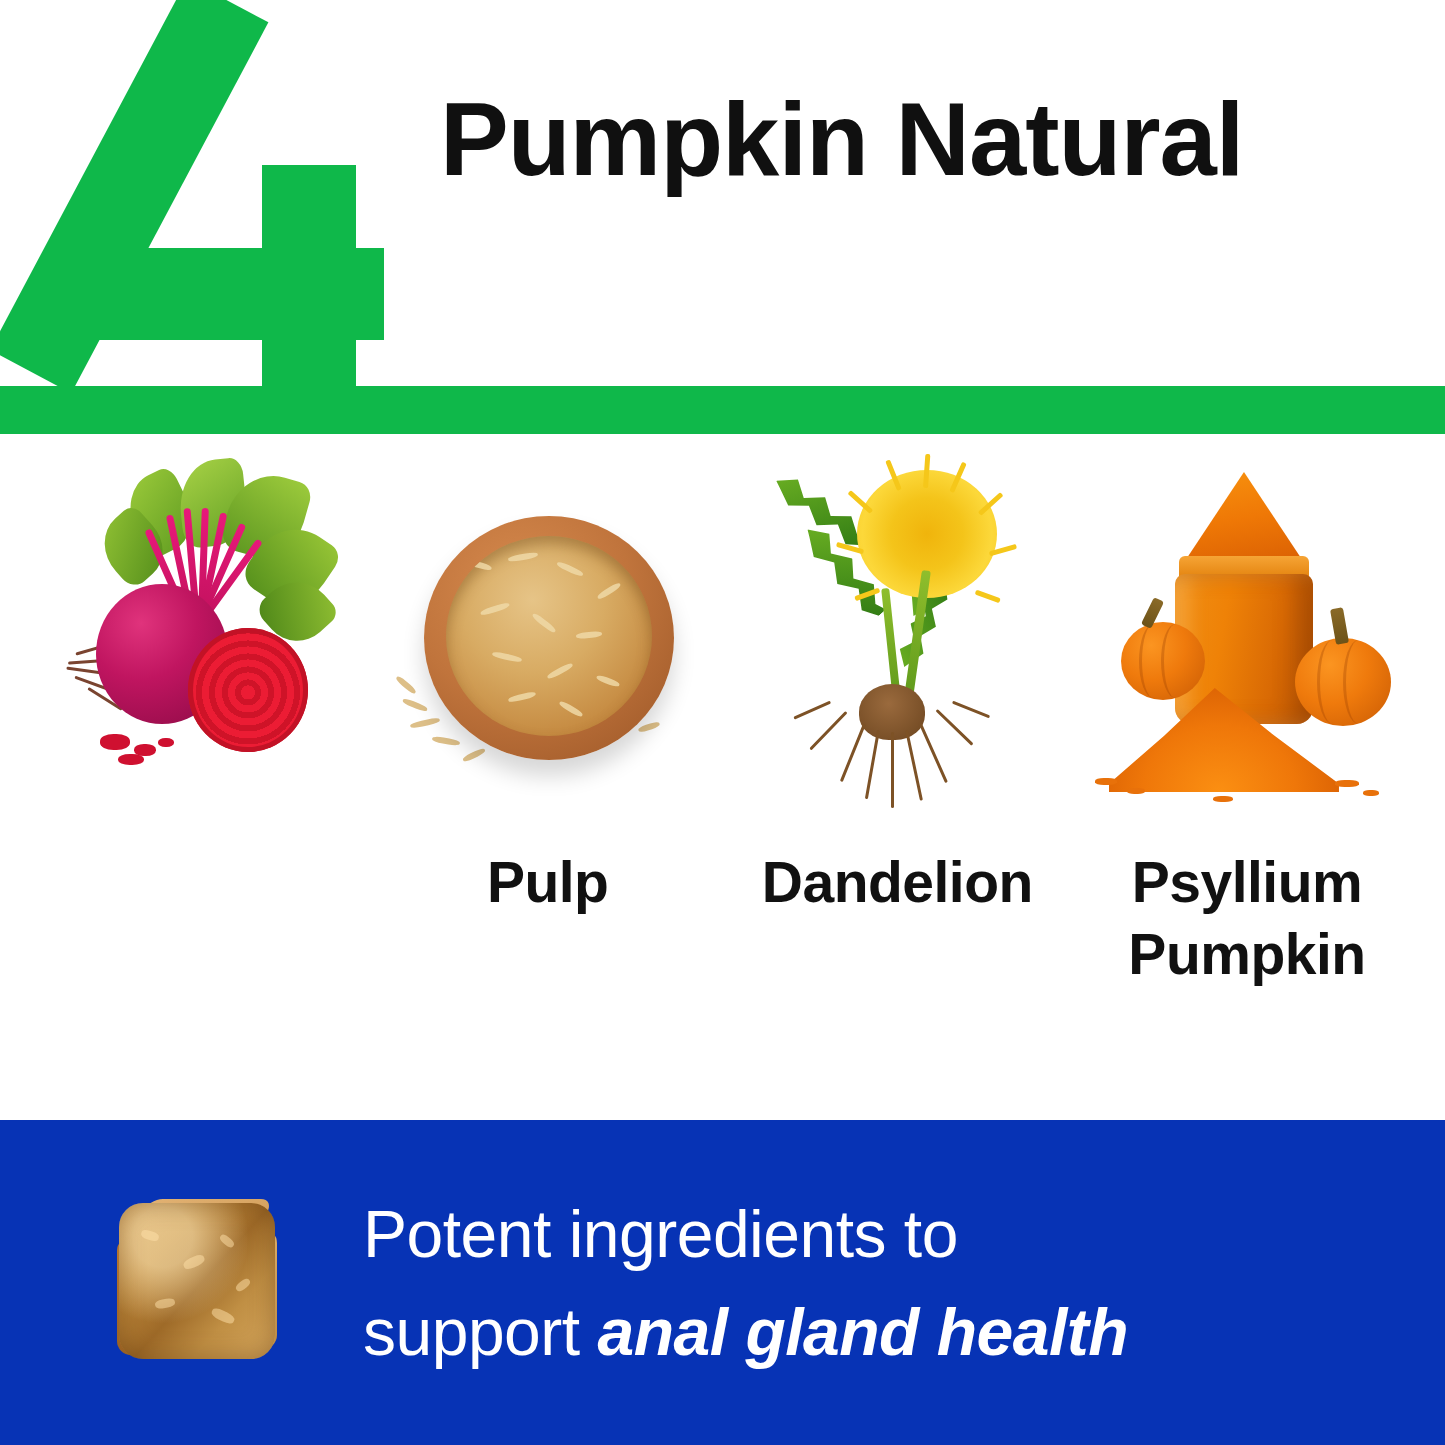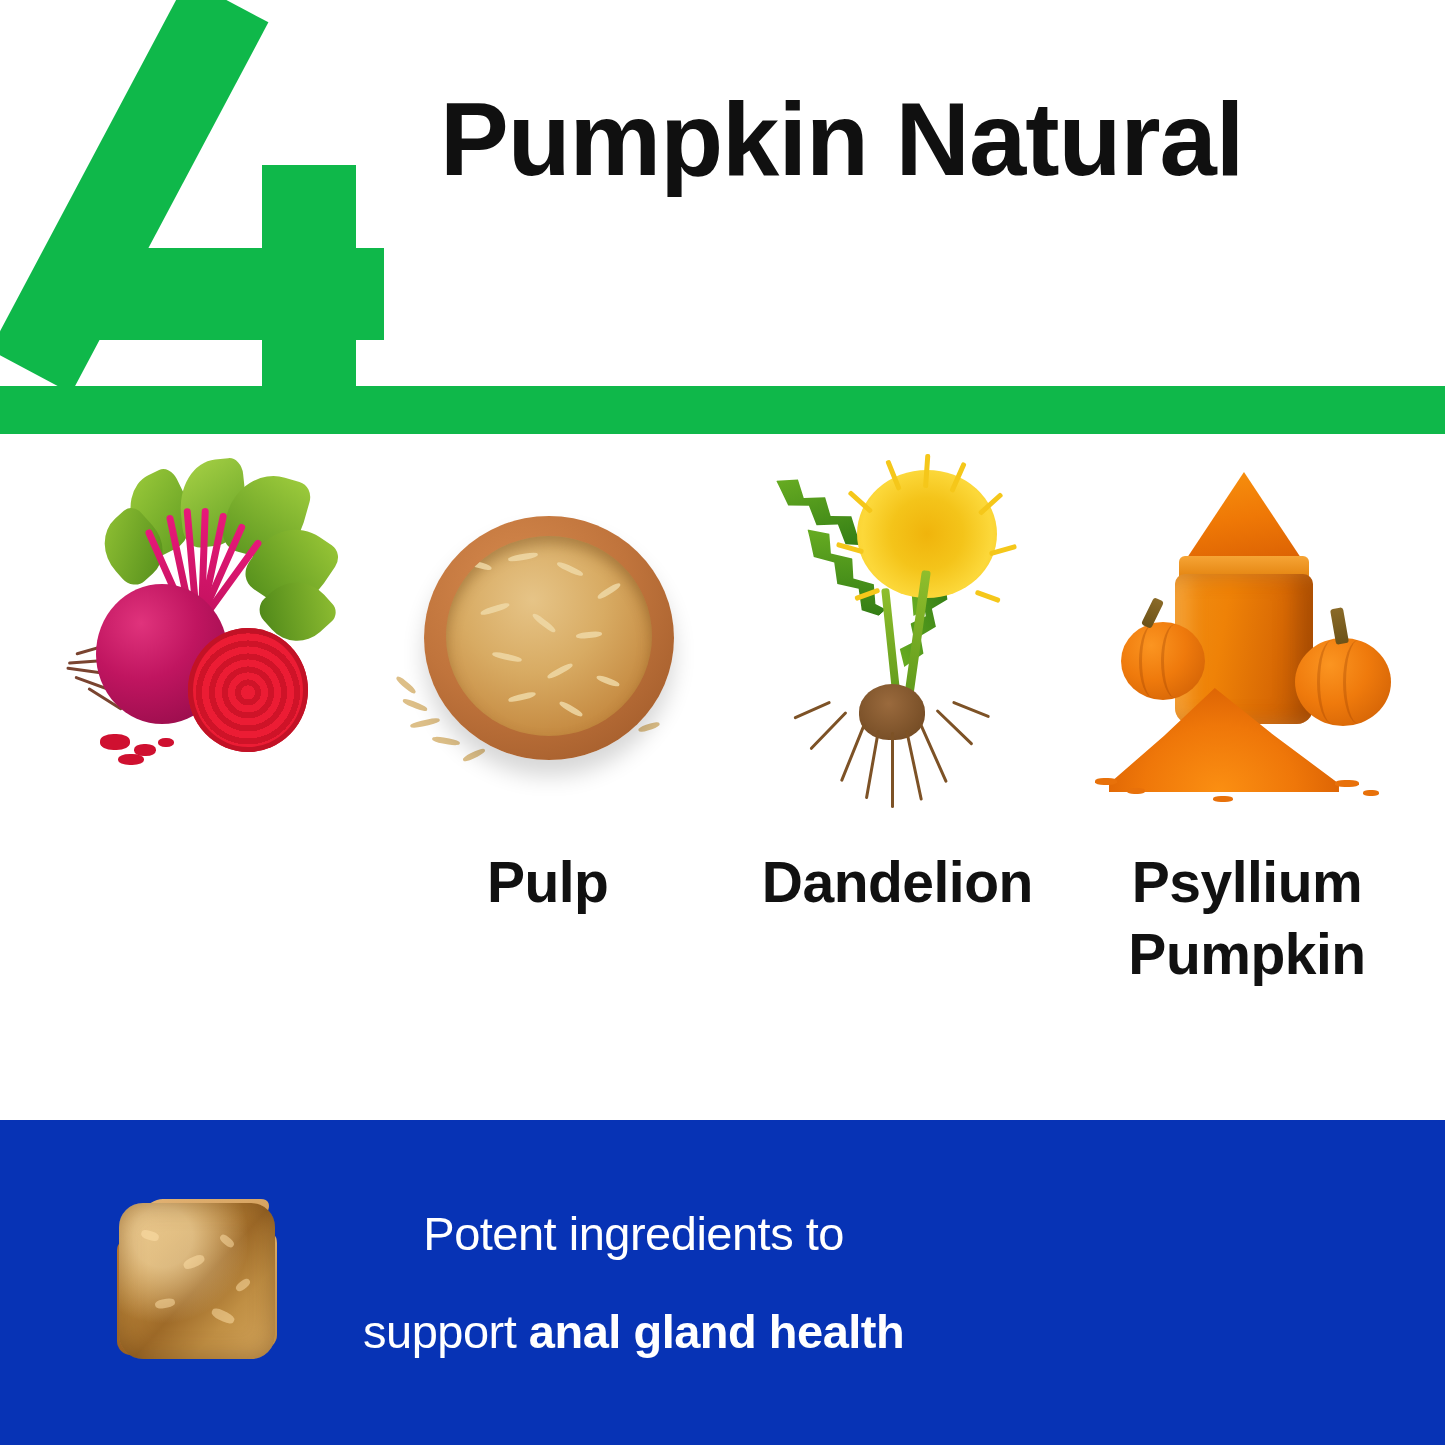--- a/index.html
+++ b/index.html
@@ -143,24 +143,24 @@
   .chew-face{
     position:absolute;left:14px;top:10px;width:156px;height:156px;border-radius:24px;
     background:
       radial-gradient(circle at 28% 22%, rgba(255,235,190,.55) 0 18%, rgba(0,0,0,0) 52%),
       linear-gradient(132deg,#d9a557 0%,#c08a3c 28%,#9e6a28 52%,#c08f44 72%,#d7a85e 100%);
     box-shadow:inset 0 0 26px rgba(90,50,10,.45);
   }
   .chew-grain{position:absolute;background:rgba(255,226,170,.5);border-radius:40%;}
 
   .banner-text{
-    margin-left:58px;color:#ffffff;font-size:47px;line-height:98px;letter-spacing:-0.5px;text-align:center;
+    margin-left:58px;color:#ffffff;font-size:66px;line-height:98px;letter-spacing:-0.5px;
   }
   .banner-text .bline{display:block;white-space:nowrap;}
-  .banner-text b{font-weight:bold;}
+  .banner-text b{font-weight:bold;font-style:italic;}
   .banner-text .reg{font-weight:normal;}
 </style>
 </head>
 <body>
 
 <div class="page">
 
   <div class="header">
 
     <div class="numeral4">

